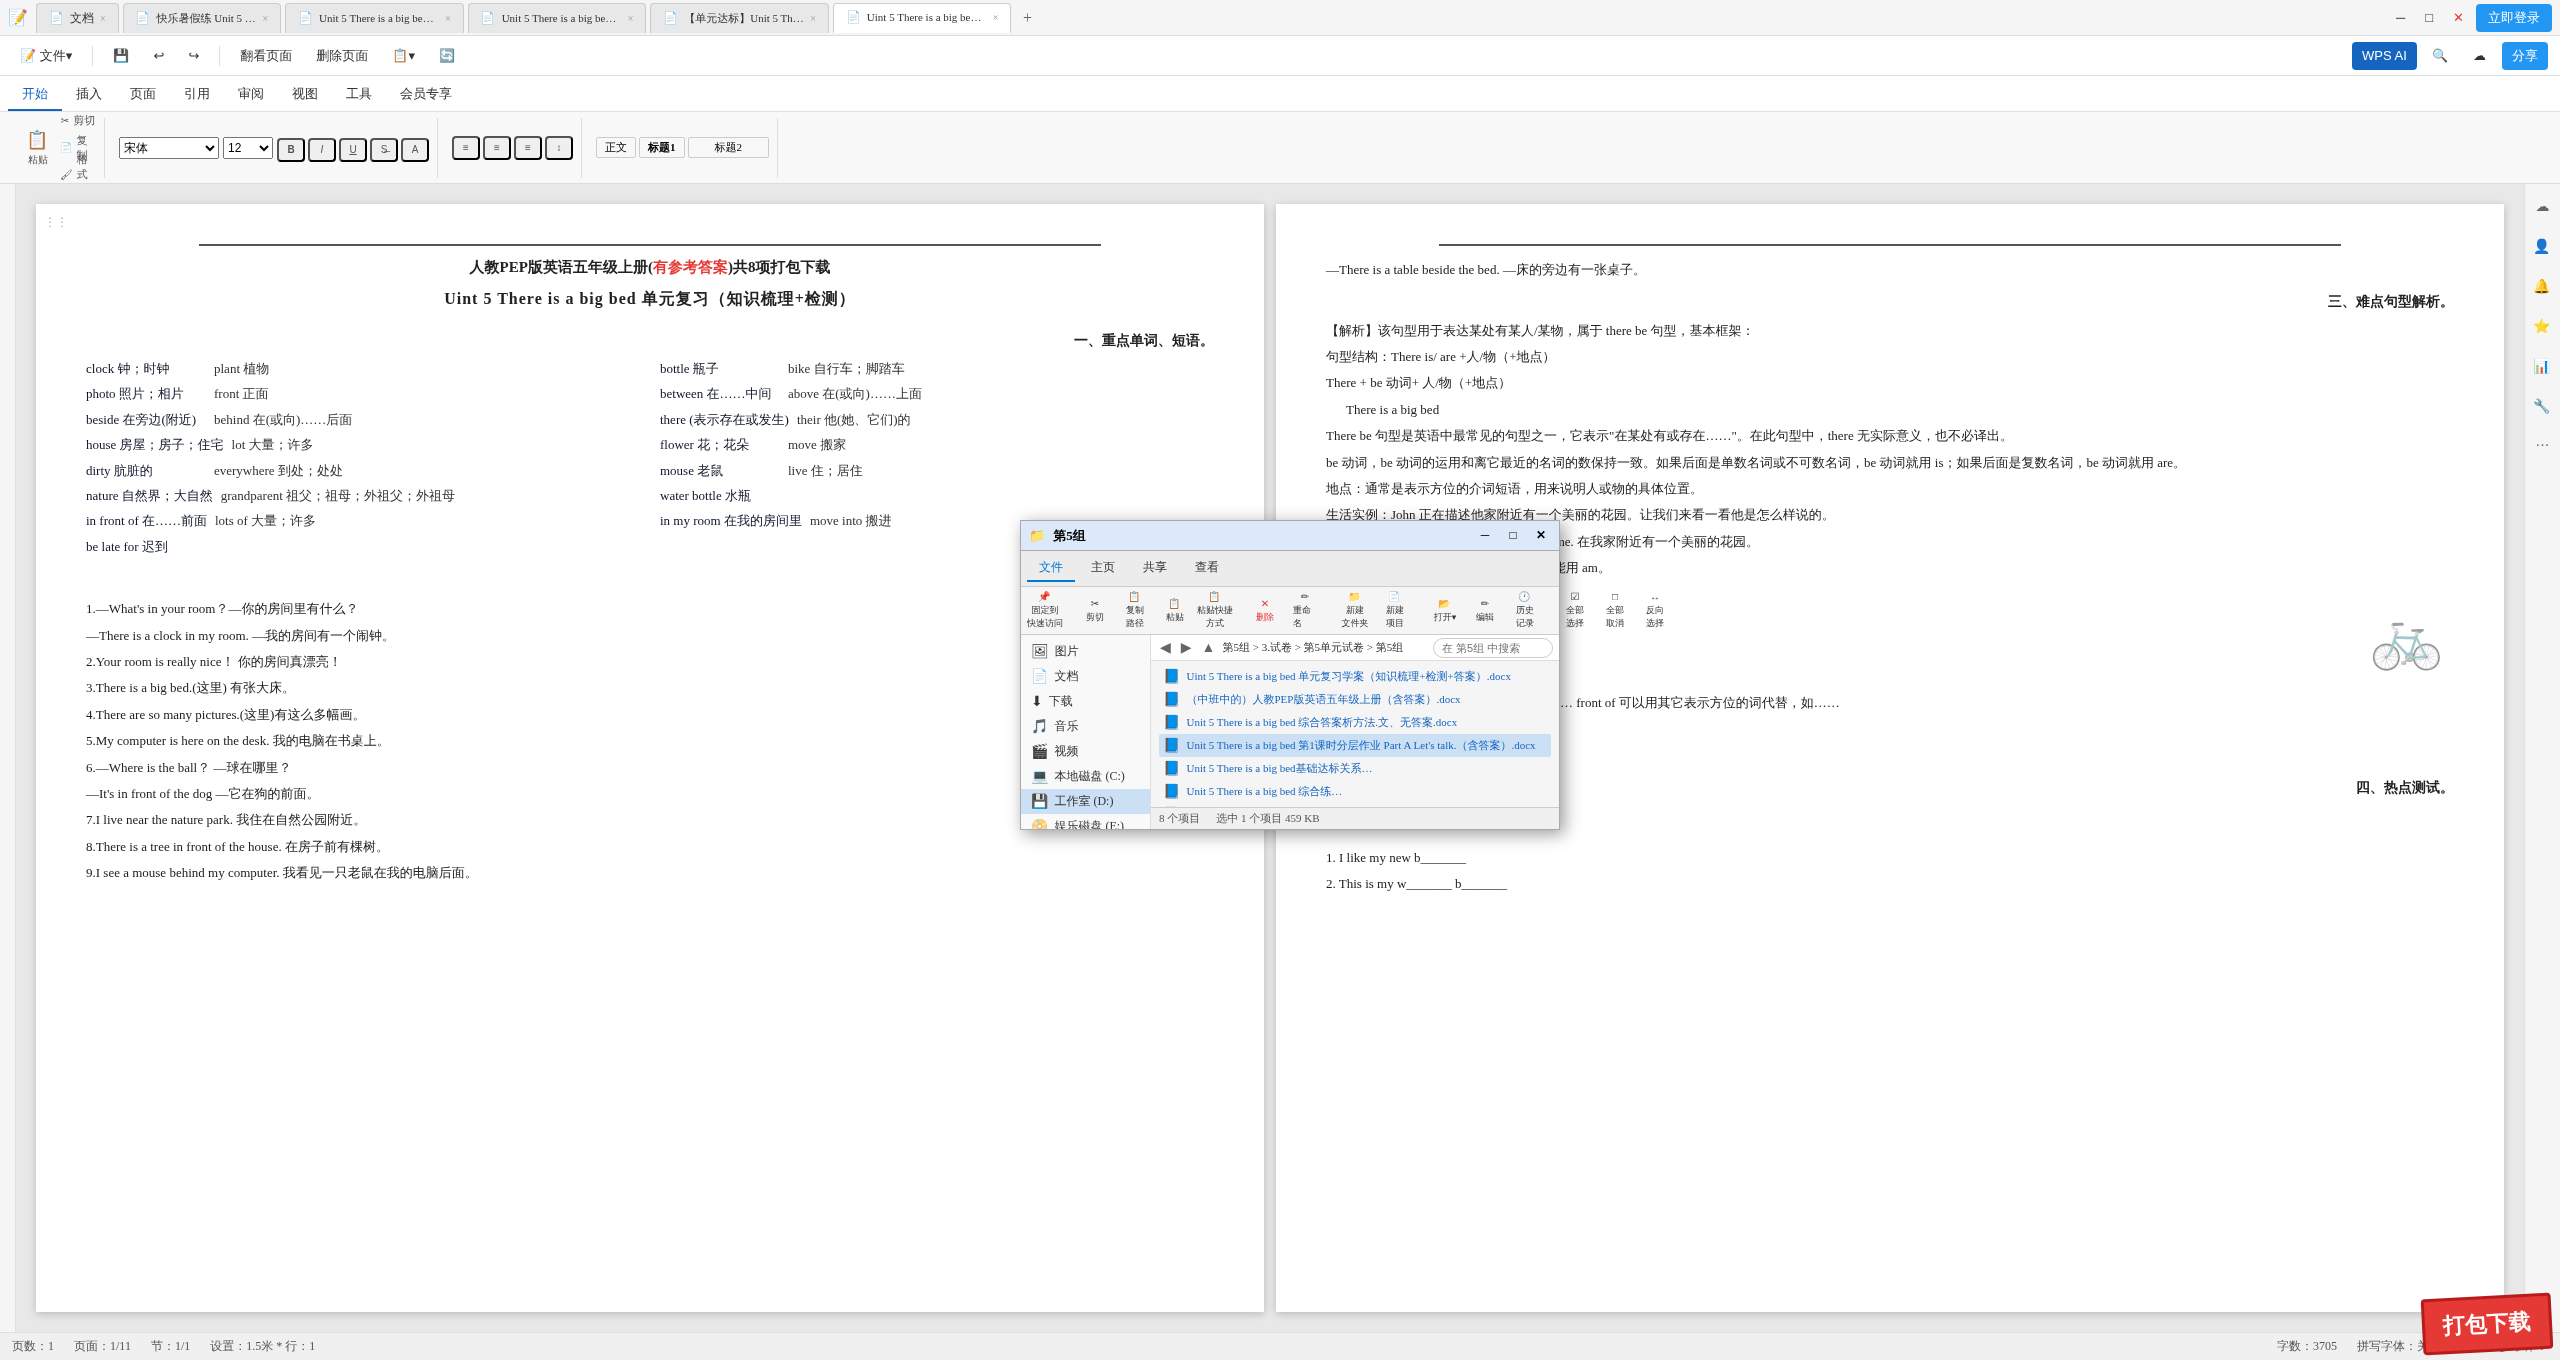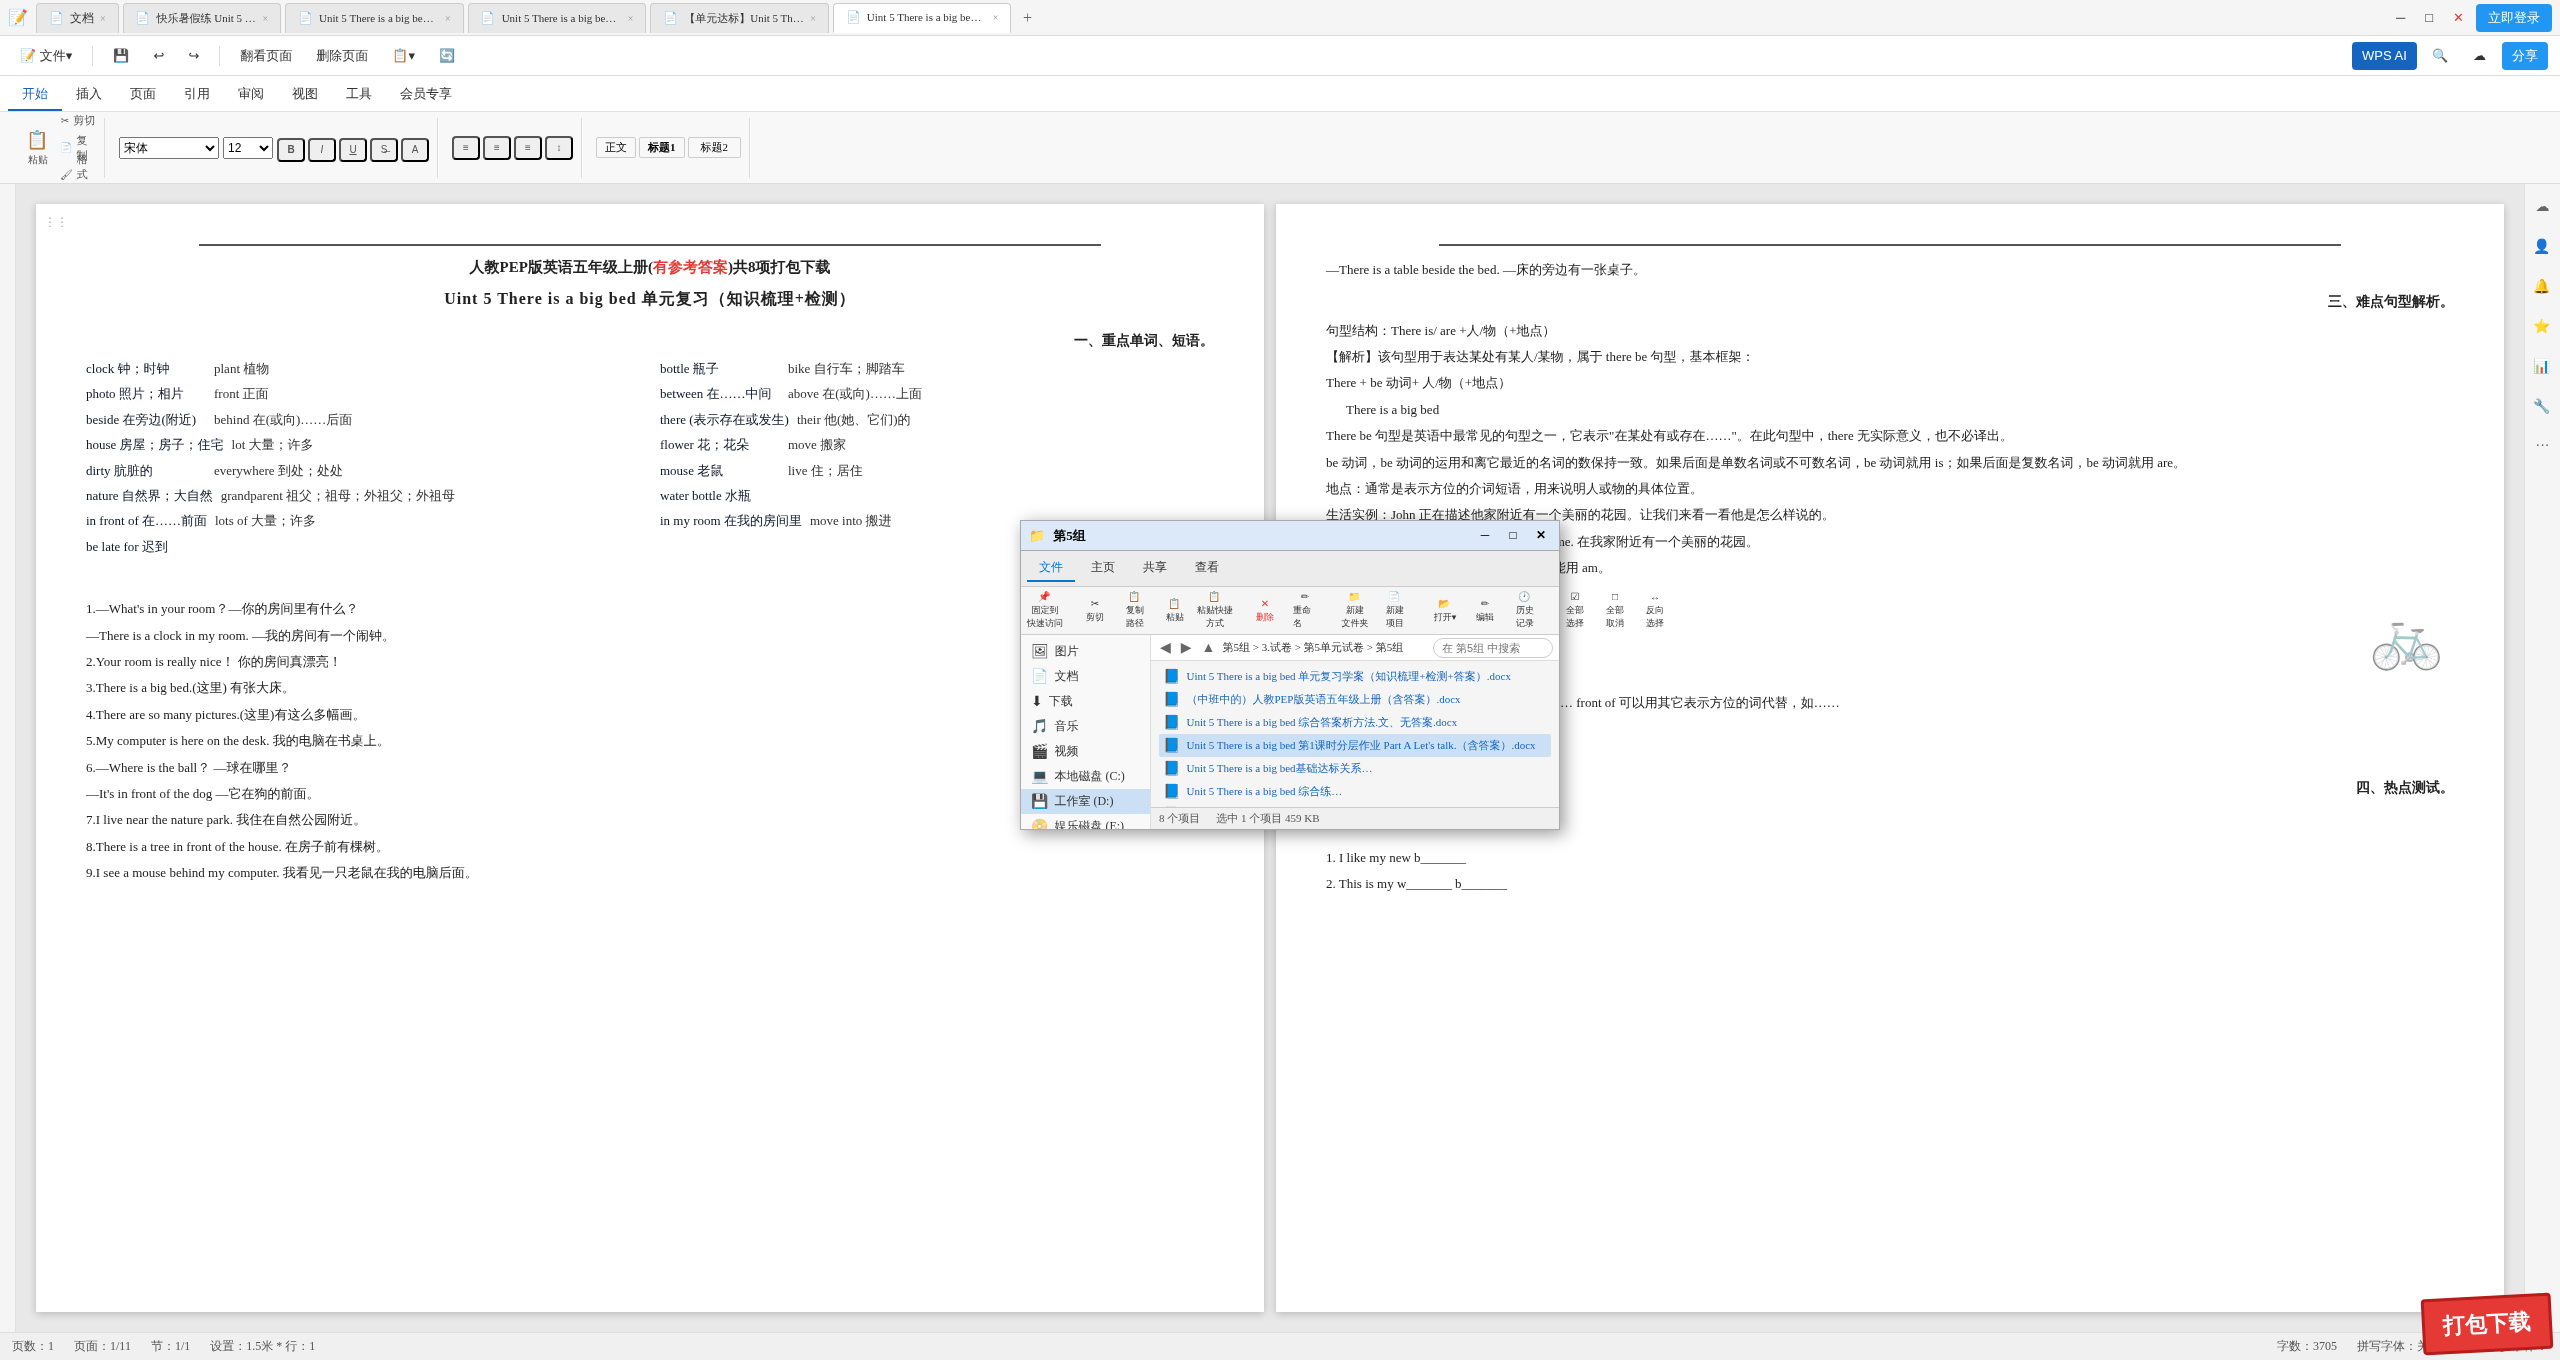--- a/index.html
+++ b/index.html
@@ -541,21 +541,21 @@
       <button class="ribbon-icon-btn" style="width:28px;height:24px;">≡</button>
       <button class="ribbon-icon-btn" style="width:28px;height:24px;">≡</button>
       <button class="ribbon-icon-btn" style="width:28px;height:24px;">↕</button>
     </div>
   </div>
 
   <div class="ribbon-group">
     <div style="display:flex;gap:3px;flex-wrap:wrap;max-width:200px;">
       <div style="padding:2px 8px;border:1px solid #ccc;border-radius:2px;font-size:11px;cursor:pointer;">正文</div>
       <div style="padding:2px 8px;border:1px solid #ccc;border-radius:2px;font-size:11px;cursor:pointer;font-weight:bold;">标题1</div>
-      <div style="padding:2px 12px;border:1px solid #ccc;border-radius:2px;font-size:11px;cursor:pointer;">标题2</div>
+      <div style="padding:2px 26px;border:1px solid #ccc;border-radius:2px;font-size:11px;cursor:pointer;">标题2</div>
     </div>
   </div>
 </div>
 
 <div class="main-area">
   <div class="left-sidebar"></div>
 
   <div class="doc-area">
 
     <div class="doc-page" style="position:relative;">
@@ -650,22 +650,22 @@
       </div>
     </div>
 
     <div class="doc-page-right" style="position:relative;">
       <div style="width:80%;border-top:2px solid #555;margin:0 auto 12px auto;"></div>
 
       <div class="sentence">—There is a table beside the bed.  —床的旁边有一张桌子。</div>
 
       <div class="section-title" style="margin-top:8px;">三、难点句型解析。</div>
 
+      <div class="sentence">【解析】该句型用于表达某处有某人/某物，属于 there be 句型，基本框架：</div>
       <div class="sentence">句型结构：There is/ are +人/物（+地点）</div>
-      <div class="sentence">【解析】该句型用于表达某处有某人/某物，属于 there be 句型，基本框架：</div>
       <div class="sentence">There + be 动词+ 人/物（+地点）</div>
       <div class="sentence" style="margin-left:20px;">There    is        a big bed</div>
       <div class="sentence">There be 句型是英语中最常见的句型之一，它表示"在某处有或存在……"。在此句型中，there 无实际意义，也不必译出。</div>
       <div class="sentence">be 动词，be 动词的运用和离它最近的名词的数保持一致。如果后面是单数名词或不可数名词，be 动词就用 is；如果后面是复数名词，be 动词就用 are。</div>
       <div class="sentence">地点：通常是表示方位的介词短语，用来说明人或物的具体位置。</div>
       <div class="sentence">生活实例：John 正在描述他家附近有一个美丽的花园。让我们来看一看他是怎么样说的。</div>
       <div class="sentence">John  There is a beautiful garden near my home. 在我家附近有一个美丽的花园。</div>
       <div class="sentence">要点提示：注意这个句型中的 be 动词不能用 am。</div>
 
       <div class="sentence" style="margin-top:6px;font-weight:bold;">2.—Where is the ball？ —球在哪里？</div>

